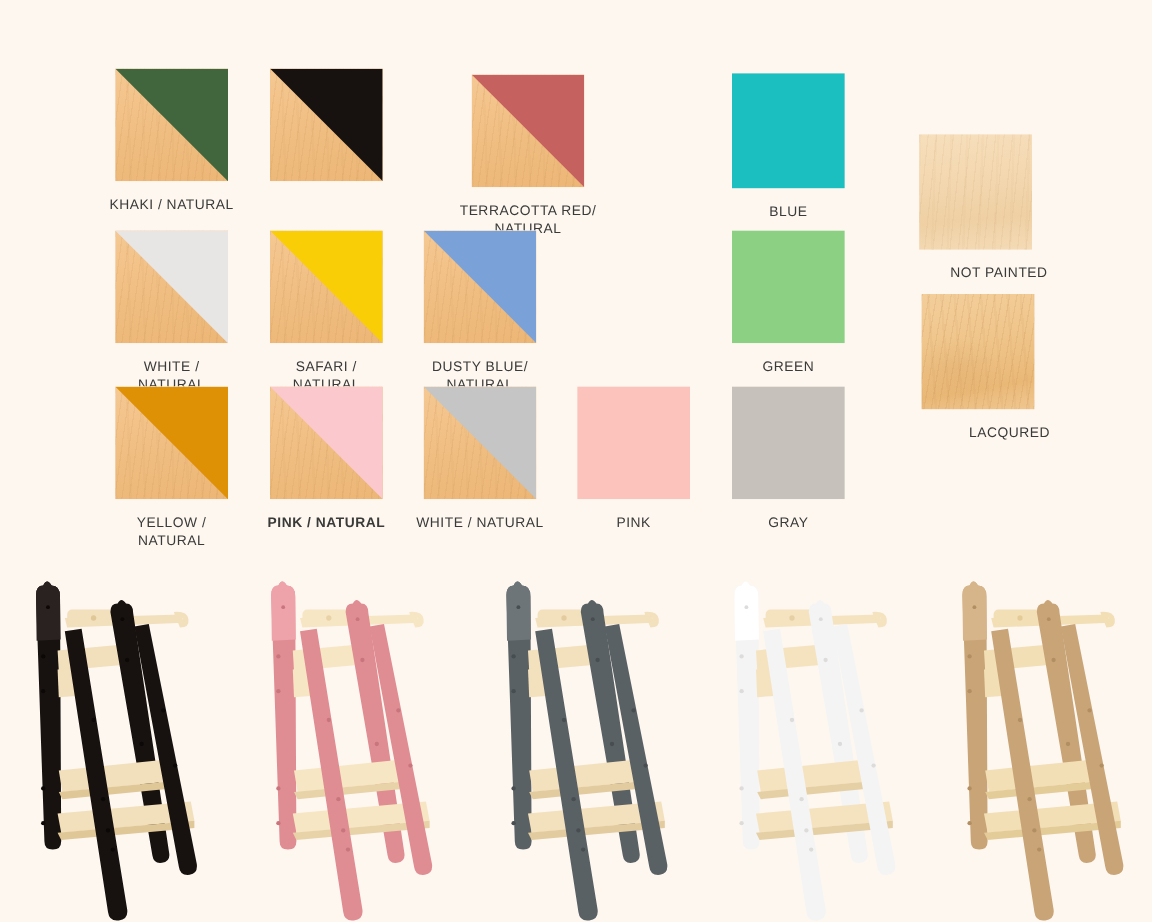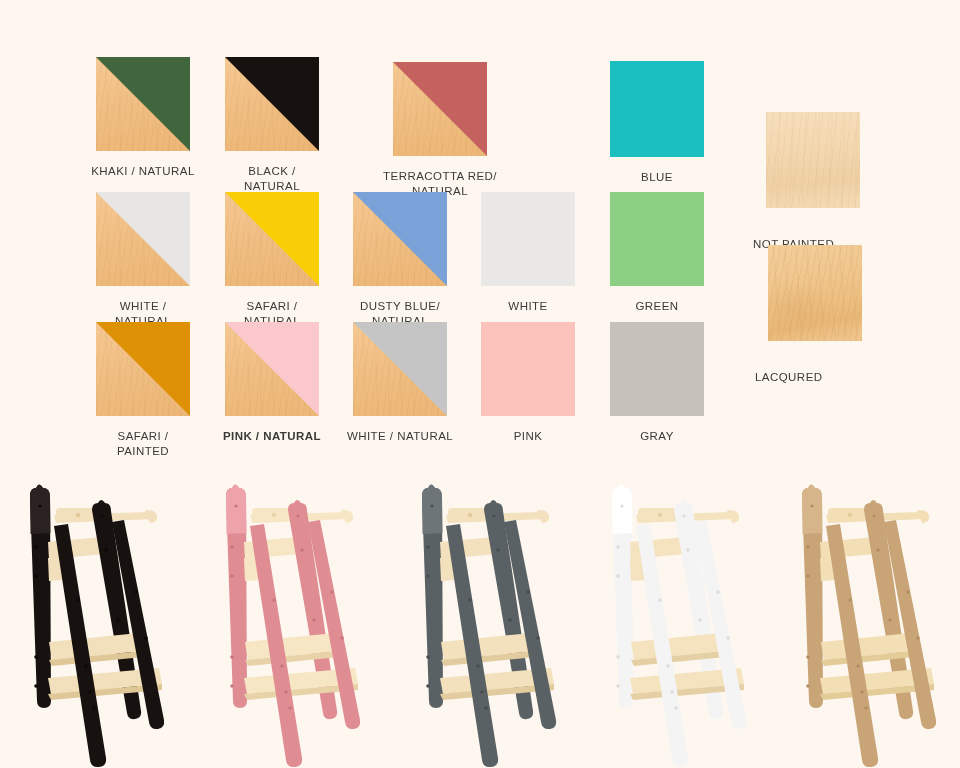--- a/index.html
+++ b/index.html
@@ -35,22 +35,22 @@
     width:104px;
     margin-left:-5px;
   }
   .swatch-cell.wide .swatch-label{width:128px;margin-left:-17px;}
 
   
   .wood-col{position:absolute;left:766px;top:0;width:160px;}
   .wood-cell{position:absolute;width:120px;}
   .wood-box{width:94px;height:96px;position:relative;overflow:hidden;}
   .wood-label{
-    margin-top:30px;font-size:11.5px;letter-spacing:.45px;
-    color:#3A3A38;text-align:left;width:120px;margin-left:-13px;
+    margin-top:14px;font-size:11.5px;letter-spacing:.45px;
+    color:#3A3A38;text-align:right;width:120px;margin-left:-13px;
   }
 
   
   .grain-light{
     background:
       repeating-linear-gradient(96deg, rgba(190,150,105,.10) 0 1px, rgba(255,255,255,0) 1px 7px),
       repeating-linear-gradient(92deg, rgba(205,165,115,.07) 0 2px, rgba(255,255,255,0) 2px 13px),
       linear-gradient(175deg,#F7DFBC 0%,#F3D7AF 40%,#EFD0A4 72%,#F4DBB6 100%);
   }
   .grain-warm{
@@ -85,21 +85,20 @@
         <div class="tri" style="background:#41663E;"></div>
       </div>
       <div class="swatch-label">KHAKI / NATURAL</div>
     </div>
 
     <div class="swatch-cell" style="left:225px;top:57px;">
       <div class="swatch-box">
         <div class="base grain-natural"></div>
         <div class="tri" style="background:#17120F;"></div>
       </div>
-      <div class="swatch-label">BLACK / NATURAL</div>
     </div>
 
     <div class="swatch-cell wide" style="left:353px;top:62px;padding-left:40px;">
       <div class="swatch-box">
         <div class="base grain-natural"></div>
         <div class="tri" style="background:#C5615F;"></div>
       </div>
       <div class="swatch-label">TERRACOTTA RED/ NATURAL</div>
     </div>
 
@@ -128,40 +127,34 @@
     </div>
 
     <div class="swatch-cell wide" style="left:353px;top:192px;">
       <div class="swatch-box">
         <div class="base grain-natural"></div>
         <div class="tri" style="background:#7BA2D8;"></div>
       </div>
       <div class="swatch-label">DUSTY BLUE/ NATURAL</div>
     </div>
 
-    <div class="swatch-cell" style="left:481px;top:192px;">
-      <div class="swatch-box">
-        <div class="base" style="background:#EAE8E6;"></div>
-      </div>
-      <div class="swatch-label">WHITE</div>
-    </div>
 
     <div class="swatch-cell" style="left:610px;top:192px;">
       <div class="swatch-box">
         <div class="base" style="background:#8BD083;"></div>
       </div>
       <div class="swatch-label">GREEN</div>
     </div>
 
     <div class="swatch-cell" style="left:96px;top:322px;">
       <div class="swatch-box">
         <div class="base grain-natural"></div>
         <div class="tri" style="background:#DF9105;"></div>
       </div>
-      <div class="swatch-label">SAFARI / PAINTED</div>
+      <div class="swatch-label">YELLOW / NATURAL</div>
     </div>
 
     <div class="swatch-cell" style="left:225px;top:322px;font-weight:bold;">
       <div class="swatch-box">
         <div class="base grain-natural"></div>
         <div class="tri" style="background:#FBC8CD;"></div>
       </div>
       <div class="swatch-label">PINK / NATURAL</div>
     </div>
 

